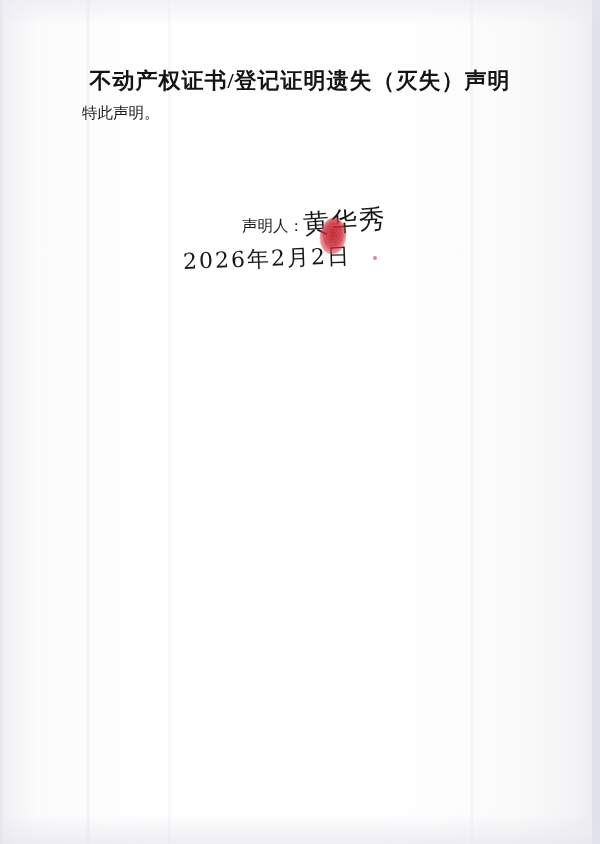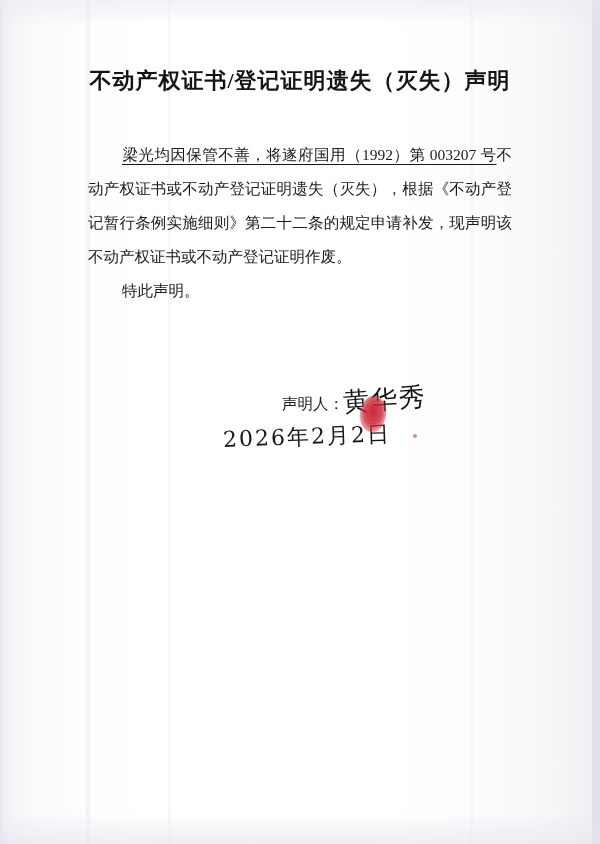--- a/index.html
+++ b/index.html
@@ -49,21 +49,21 @@
     inset: 0;
     pointer-events: none;
     background:
       linear-gradient(180deg, rgba(232,232,240,0.55) 0px, rgba(255,255,255,0) 26px),
       linear-gradient(0deg, rgba(228,228,238,0.65) 0px, rgba(255,255,255,0) 30px);
   }
 
   .doc-body {
     position: relative;
     z-index: 2;
-    padding: 0 88px;
+    padding: 0 48px;
   }
 
   h1.title {
     margin: 0;
     padding-top: 66px;
     font-size: 22px;
     font-weight: 700;
     letter-spacing: 1px;
     text-align: center;
     color: #141414;
@@ -175,23 +175,20 @@
   }
 </style>
 </head>
 <body>
 
 <div id="page">
   <div class="doc-body">
 
     <h1 class="title">不动产权证书/登记证明遗失（灭失）声明</h1>
 
-    <p class="para main">
-      <span class="indent"></span><span class="ul">梁光均因保管不善，将遂府国用（1992）第 003207 号</span><span>不动产权证书或不动产登记证明遗失（灭失），根据《不动产登记暂行条例实施细则》第二十二条的规定申请补发，现声明该不动产权证书或不动产登记证明作废。</span>
-    </p>
 
     <p class="para second">
       <span class="indent"></span><span>特此声明。</span>
     </p>
 
     <div class="sign-block">
       <span class="sign-line">声明人：</span>
 
       <span class="handwritten signature-name">黄华秀</span>
 

